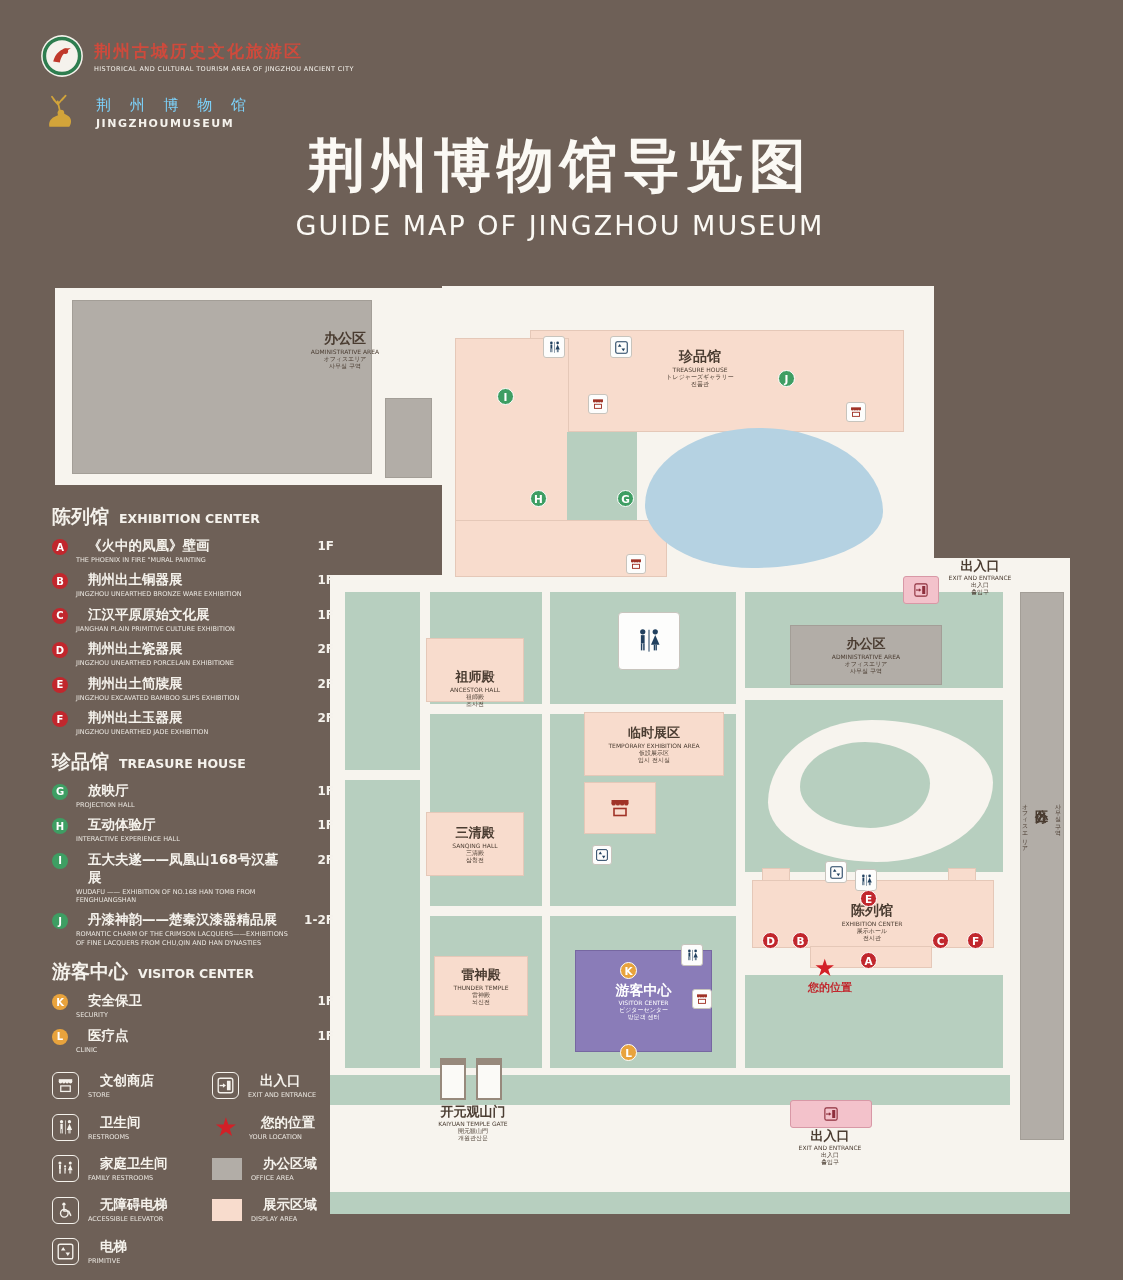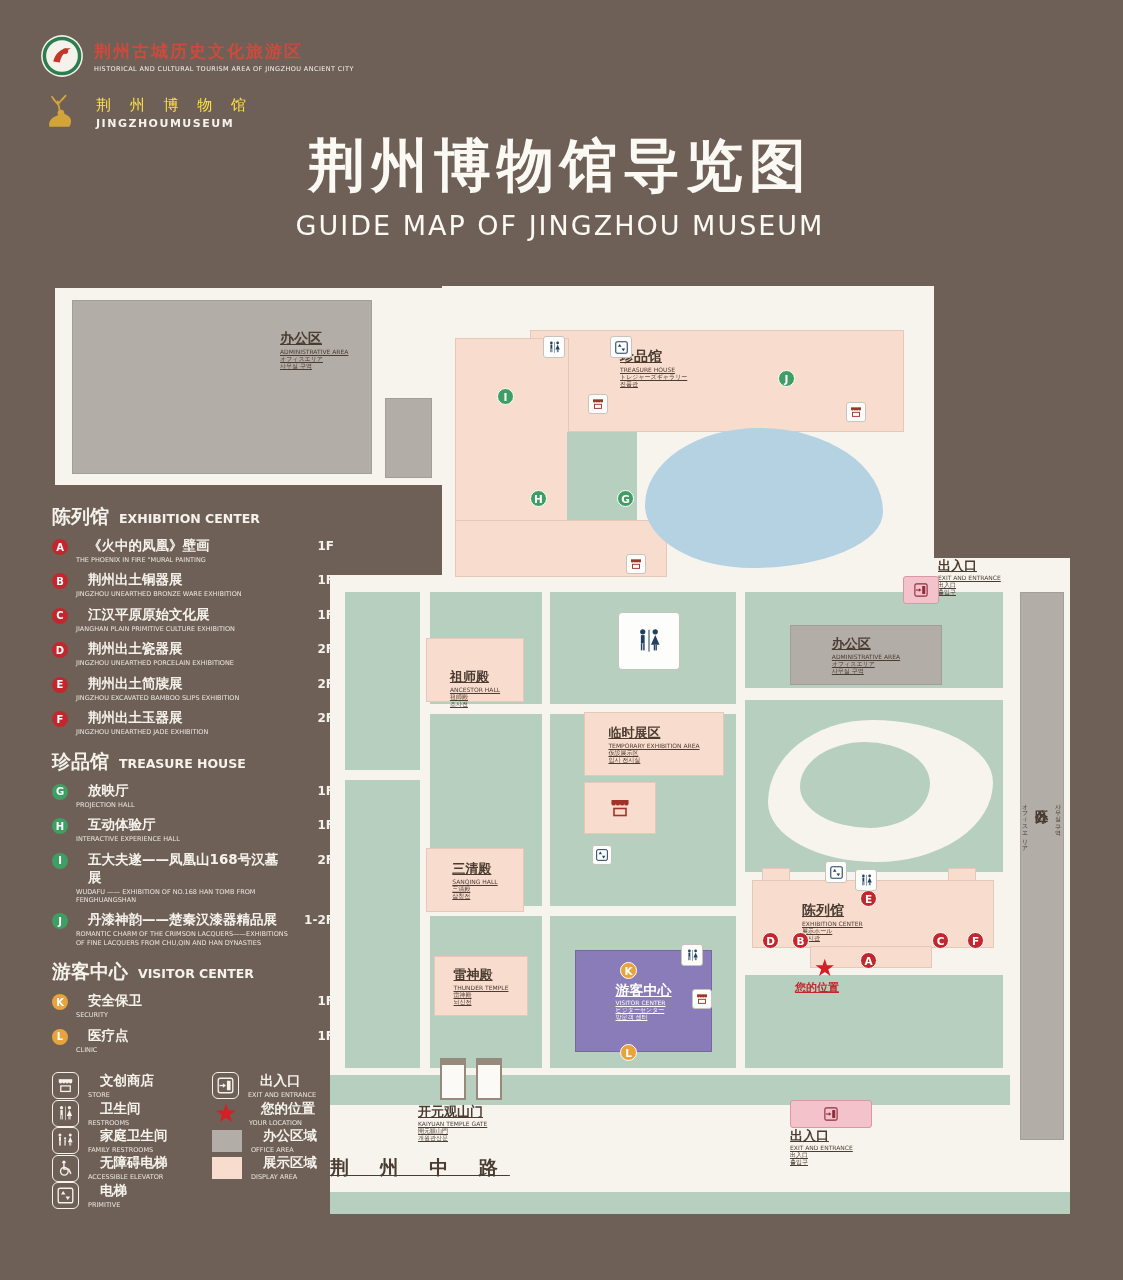--- a/index.html
+++ b/index.html
@@ -8,21 +8,21 @@
   
   .wh{position:absolute;background:#f7f4ee;}
   .lawn{position:absolute;background:#b7cfbf;}
   .pink{position:absolute;background:#f8dccd;border:1px solid rgba(120,90,70,.15);}
   .grayb{position:absolute;background:#b2ada7;border:1px solid rgba(60,50,40,.12);}
   .pond{position:absolute;background:#b5d2e2;border-radius:48% 52% 55% 45% / 55% 60% 40% 45%;}
   .purple{position:absolute;background:#8a7cb8;border:1px solid rgba(60,40,90,.25);}
   .blob{position:absolute;background:#f7f4ee;border-radius:46% 54% 52% 48% / 58% 44% 56% 42%;}
   .island{position:absolute;background:#b7cfbf;border-radius:50% 50% 46% 54% / 52% 48% 52% 48%;}
   
-  .map-label{position:absolute;text-align:left;color:#4a3c31;line-height:1.18;text-decoration:underline;}
+  .map-label{position:absolute;text-align:center;color:#4a3c31;line-height:1.18;}
   .map-label.light{color:#ffffff;}
   .lzh{font-weight:bold;font-size:14px;display:block;}
   .len{font-size:6px;display:block;margin-top:1px;}
   .lxs{font-size:6px;display:block;}
   .bldg{display:flex;align-items:center;justify-content:center;}
   .bldg .map-label{position:static;}
   
   .marker{position:absolute;width:17px;height:17px;border-radius:50%;color:#fff;
           font-size:10.5px;font-weight:bold;display:flex;align-items:center;justify-content:center;
           border:1.5px solid #fff;box-sizing:border-box;z-index:30;}
@@ -37,40 +37,40 @@
   .vlabel{position:absolute;display:flex;gap:3px;align-items:flex-start;justify-content:center;color:#4a3c31;}
   .vlabel span{writing-mode:vertical-rl;}
   .vzh{font-size:13px;font-weight:bold;}
   .vxs{font-size:6px;}
   .gate-towers{position:absolute;display:flex;gap:10px;z-index:15;}
   .tower{width:26px;height:42px;background:#fbfaf7;border:2px solid #97897c;border-top:7px solid #97897c;box-sizing:border-box;}
   
   .hdr-row{position:absolute;display:flex;align-items:center;gap:10px;color:#f5f2ec;}
   .logo-zh-red{font-size:17px;font-weight:bold;color:#cf4a3c;letter-spacing:2px;}
   .logo-en-sm{font-size:6.5px;color:#f5f2ec;margin-top:2px;letter-spacing:.4px;}
-  .logo-zh-wh{font-size:15px;color:#fde047;letter-spacing:7px;}
+  .logo-zh-wh{font-size:15px;color:#7dd3fc;letter-spacing:7px;}
   .logo-en-bd{font-size:11px;font-weight:bold;color:#f5f2ec;letter-spacing:1.5px;margin-top:2px;}
   #title{position:absolute;left:240px;top:128px;width:640px;text-align:center;color:#fbf9f4;
          font-size:57px;font-weight:bold;letter-spacing:6px;}
   #subtitle{position:absolute;left:240px;top:210px;width:640px;text-align:center;color:#fbf9f4;
             font-size:27px;letter-spacing:2px;}
   
   #legend{position:absolute;left:52px;top:492px;width:282px;color:#f5f2ec;z-index:40;}
   .sec-h{display:flex;align-items:baseline;gap:10px;margin:12px 0 6px;}
   .szh{font-size:19px;font-weight:bold;}
   .sen{font-size:12.5px;font-weight:bold;}
   .litem{display:flex;align-items:flex-start;gap:8px;margin:7px 0;}
   .badge{flex:0 0 auto;width:16px;height:16px;border-radius:50%;display:flex;align-items:center;
          justify-content:center;font-size:10px;font-weight:bold;color:#fff;margin-top:2px;}
   .badge.red{background:#c1272d}.badge.green{background:#3e9e63}.badge.orange{background:#e8a33d}
   .litem .t{flex:1;}
   .tzh{font-size:13.5px;font-weight:bold;display:block;margin-left:12px;}
   .ten{font-size:6.5px;opacity:.92;display:block;margin-top:1px;line-height:1.3;}
   .fl{flex:0 0 36px;text-align:right;font-size:12px;font-weight:bold;margin-top:2px;}
-  .icon-grid{display:grid;grid-template-columns:160px 1fr;margin-top:18px;align-items:center;}
+  .icon-grid{display:grid;grid-template-columns:160px 1fr;row-gap:14px;margin-top:18px;align-items:center;}
   .ico-item{display:flex;align-items:center;gap:9px;}
   .ibox{width:27px;height:27px;border:1.7px solid #f5f2ec;border-radius:6px;display:flex;
         align-items:center;justify-content:center;color:#f5f2ec;flex:0 0 auto;box-sizing:border-box;}
   .swatch{width:30px;height:22px;flex:0 0 auto;}
   .swatch.office{background:#b2ada7;}
   .swatch.display{background:#f8dccd;}
   .star-legend{color:#d32027;font-size:26px;width:28px;text-align:center;flex:0 0 auto;line-height:1;}
 </style>
 </head>
 <body>
@@ -284,21 +284,21 @@
     <svg width="24" height="24">
         <use href="#sym-store"></use>
       </svg>
   </div>
   <div class="map-ic" style="left:592px;top:845px;width:18px;height:18px;">
       <svg width="14" height="14">
         <use href="#sym-elevator"></use>
       </svg>
     </div>
 
-  <div class="pink bldg" style="left:426px;top:848px;width:96px;height:62px;">
+  <div class="pink bldg" style="left:426px;top:812px;width:96px;height:62px;">
     <div class="map-label">
       <span class="lzh" style="font-size:13px;">三清殿</span>
       <span class="len">SANQING HALL</span>
       <span class="lxs">三清殿</span>
       <span class="lxs">삼청전</span>
     </div>
   </div>
 
   <div class="pink bldg" style="left:434px;top:956px;width:92px;height:58px;">
     <div class="map-label">
@@ -370,23 +370,20 @@
         <use href="#sym-exit"></use>
       </svg>
     </div>
   <div class="map-label" style="left:790px;top:1128px;width:80px;">
     <span class="lzh" style="font-size:13px;">出入口</span>
     <span class="len">EXIT AND ENTRANCE</span>
     <span class="lxs">出入口</span>
     <span class="lxs">출입구</span>
   </div>
 
-  <div class="map-label" style="left:330px;top:1156px;width:740px;">
-    <span class="lzh" style="font-size:19px;letter-spacing:12px;">荆 州 中 路</span>
-  </div>
 
   <div class="marker green" style="left:497px;top:388px;">I</div>
   <div class="marker green" style="left:778px;top:370px;">J</div>
   <div class="marker green" style="left:530px;top:490px;">H</div>
   <div class="marker green" style="left:617px;top:490px;">G</div>
   <div class="marker red" style="left:860px;top:890px;">E</div>
   <div class="marker red" style="left:762px;top:932px;">D</div>
   <div class="marker red" style="left:792px;top:932px;">B</div>
   <div class="marker red" style="left:932px;top:932px;">C</div>
   <div class="marker red" style="left:967px;top:932px;">F</div>

